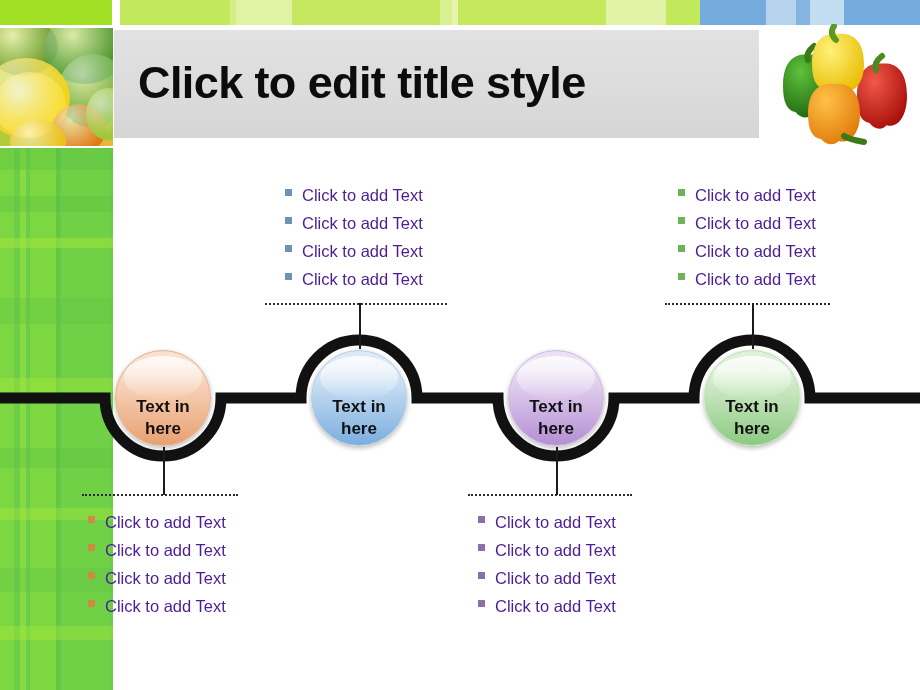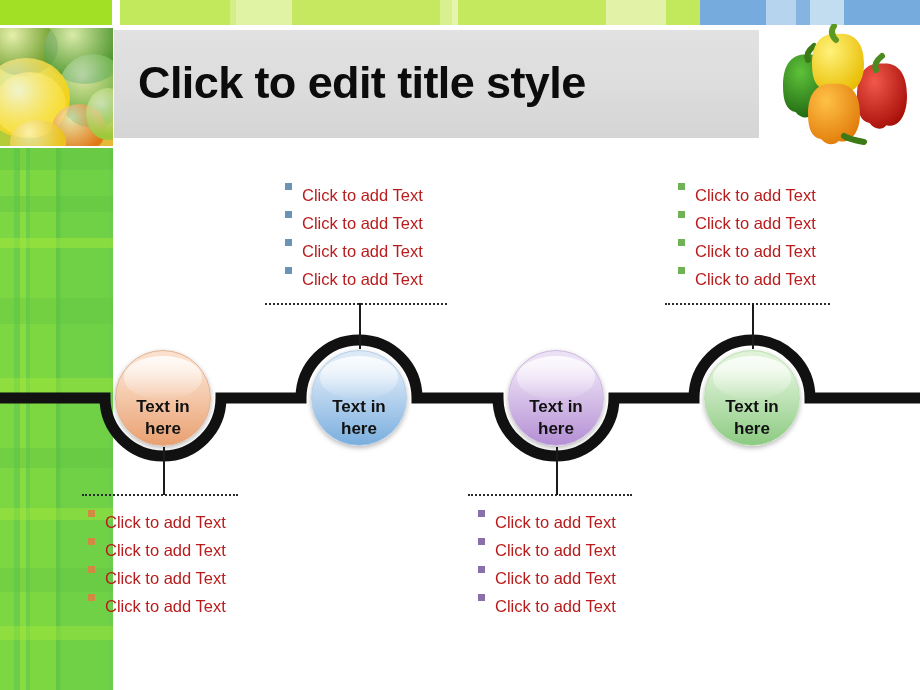--- a/index.html
+++ b/index.html
@@ -66,22 +66,22 @@
   .node .lbl { position:relative; z-index:2;margin-top:40px; }
 
   
   .conn { position:absolute; z-index:4; }
   .conn .dots { position:absolute; left:0; height:0; border-top:2px dotted #2b2b2b; }
   .conn .stem { position:absolute; width:2px; background:#1b1b1b; }
 
   
   .bullets { position:absolute; z-index:5; }
   .bullets .row {
-    display:flex; align-items:flex-start; margin-bottom:9px;
-    font-size:16.5px; color:#b91c1c; white-space:nowrap;
+    display:flex; align-items:center; margin-bottom:9px;
+    font-size:16.5px; color:#4c1d95; white-space:nowrap;
   }
   .bullets .bsq {
     width:7px; height:7px; flex:0 0 7px; margin-right:10px;
     position:relative; top:-3px;
   }
 </style>
 </head>
 <body>
 
 <div id="top-band">

